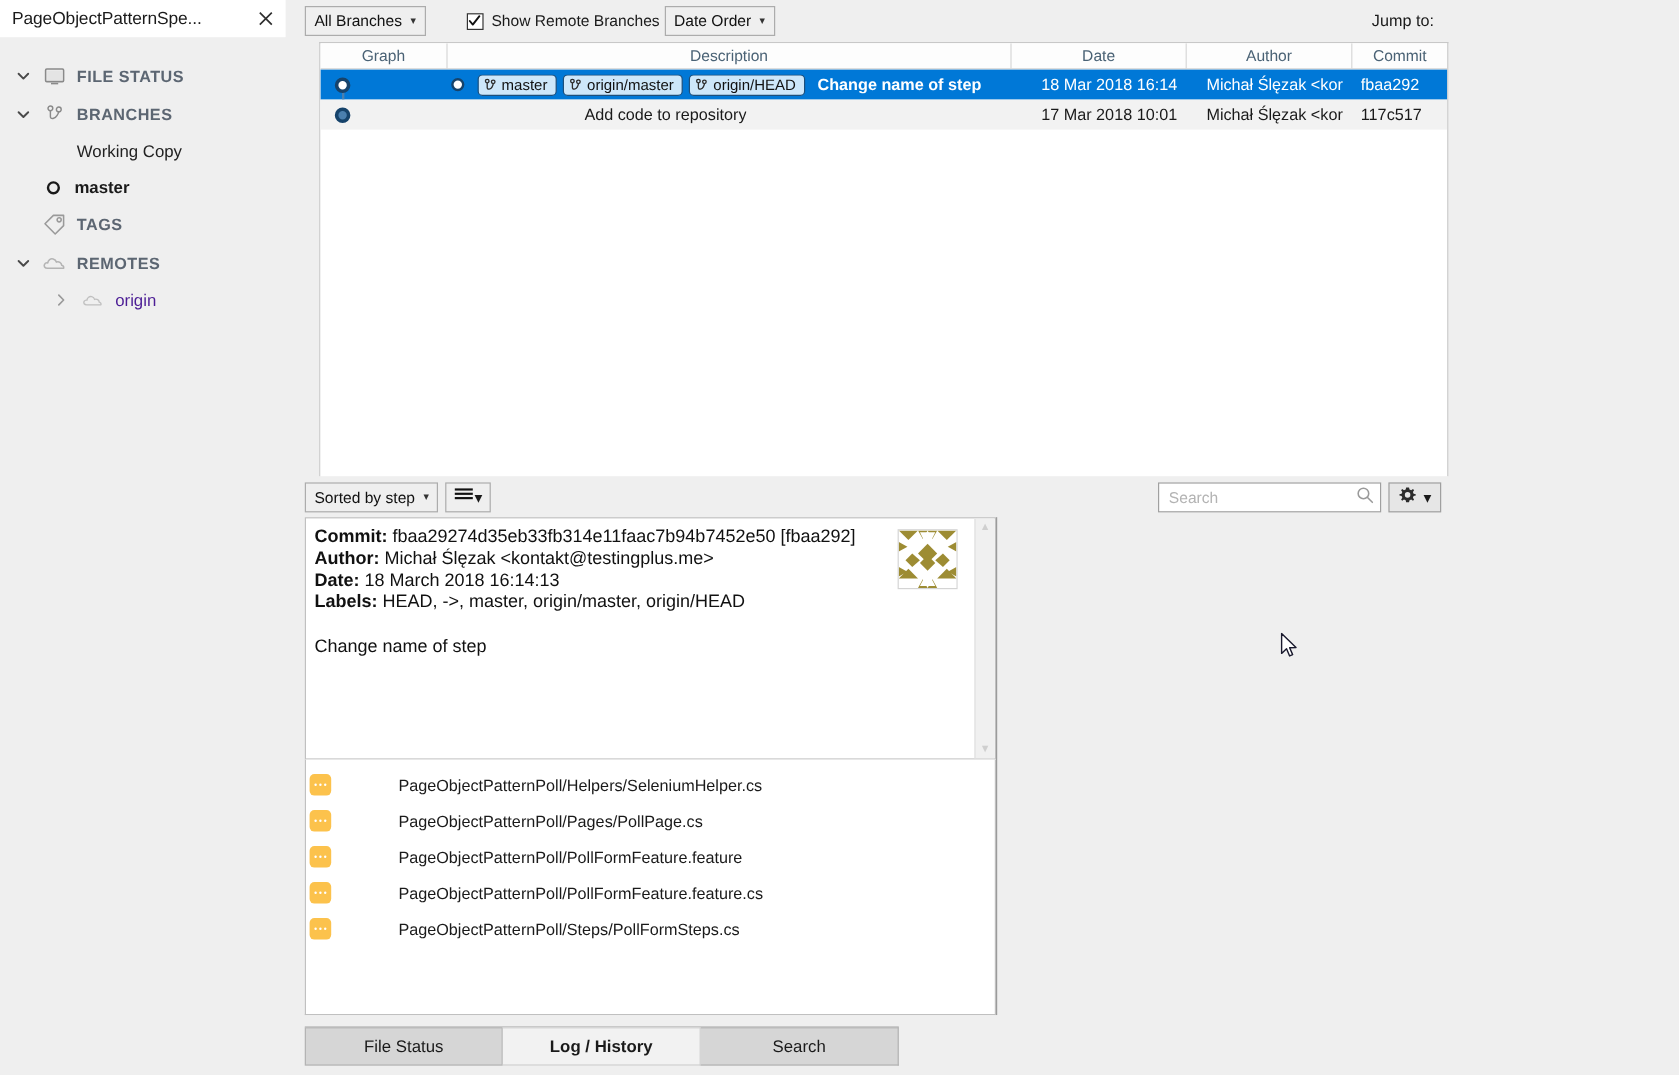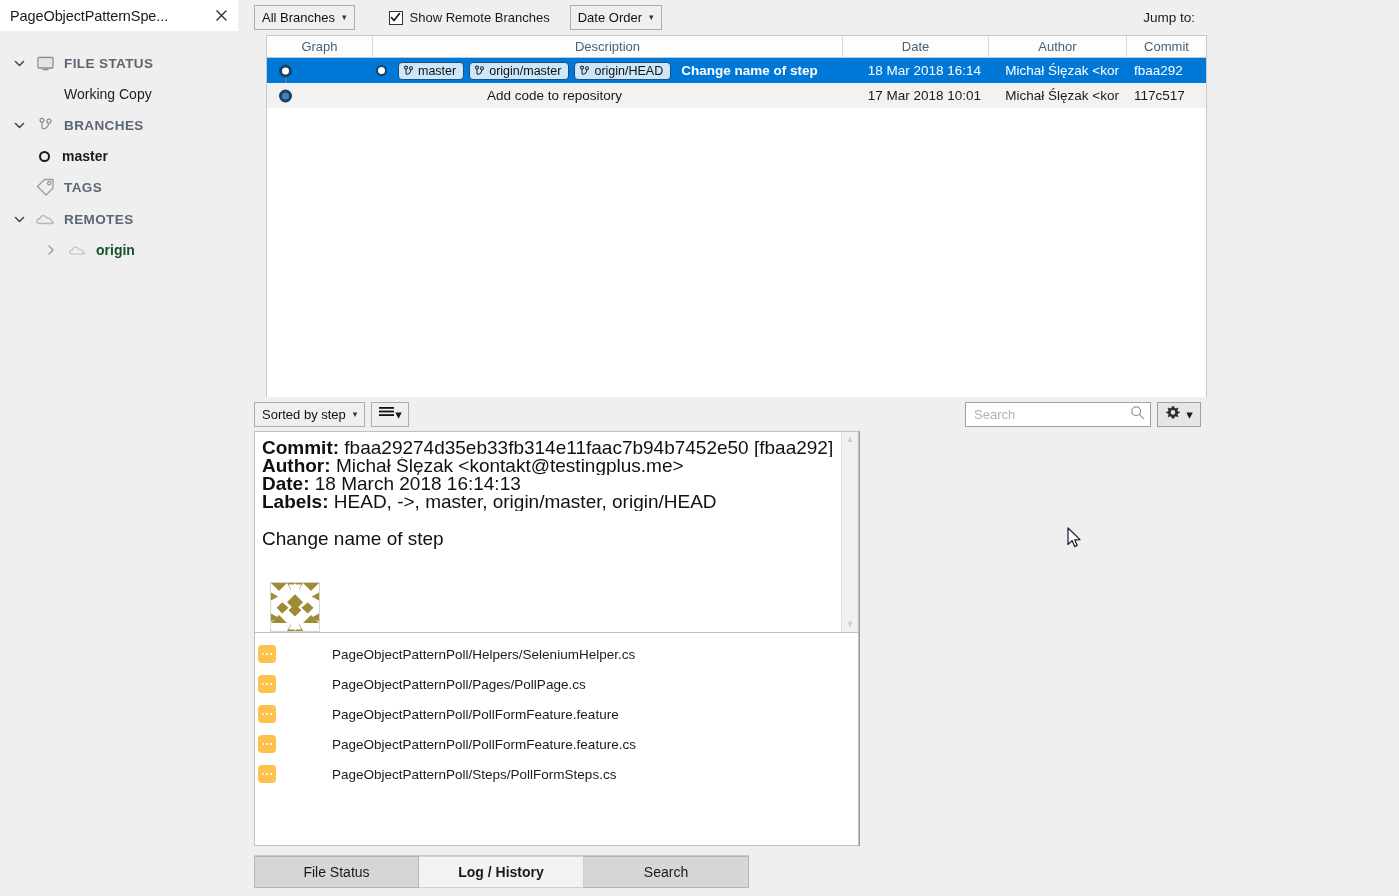--- a/index.html
+++ b/index.html
@@ -129,22 +129,22 @@
     display: block;
   }
   .branch-name {
     font-size: 14px;
     font-weight: bold;
     color: #1a1a1a;
     margin-left: 6px;
   }
   .side-row.remote-child { padding-left: 38px; height: 30px; }
   .remote-child .side-label {
-    font-weight: bold;
-    color: #14532d;
+    font-weight: normal;
+    color: #4c1d95;
     font-size: 14px;
     letter-spacing: 0;
   }
 
   
   .main {
     flex: 1 1 auto;
     height: 896px;
     display: flex;
     flex-direction: column;
@@ -403,25 +403,25 @@
     background: #ffffff;
     border: 1px solid #c0c0c0;
     display: flex;
     flex-direction: row;
     box-sizing: border-box;
     overflow: hidden;
   }
   .detail-content {
     flex: 1 1 auto;
     padding: 7px 8px 0 7px;
-    font-size: 19px;
+    font-size: 15px;
     line-height: 18px;
     color: #111;
     display: flex;
-    flex-direction: column;
+    flex-direction: row;
     min-width: 0;
   }
   .detail-text { flex: 1 1 auto; min-width: 0; }
   .detail-text .row { white-space: nowrap; overflow: hidden; }
   .dl { font-weight: bold; }
   .parent-link { color: #4a7fae; }
   .commit-msg { margin-top: 19px; }
   .avatar {
     flex: 0 0 50px;
     width: 50px;
@@ -556,38 +556,38 @@
         <span class="side-icon">
           <svg width="19" height="19" viewBox="0 0 19 19">
             <rect x="2" y="3.5" width="15" height="10.5" rx="1" fill="none" stroke="#8a8a8a" stroke-width="1.3"></rect>
             <rect x="3.3" y="4.8" width="12.4" height="7.9" fill="#e4e4e4"></rect>
             <rect x="6.5" y="15" width="6" height="1.3" fill="#8a8a8a"></rect>
           </svg>
         </span>
         <span class="side-label">FILE STATUS</span>
       </div>
 
-      <div class="side-row sub">
-        <span class="side-label side-sub">Working Copy</span>
-      </div>
-
       <div class="side-row">
         <span class="twisty">
           <svg width="13" height="13" viewBox="0 0 13 13">
               <path d="M2.5 4.5 L6.5 8.5 L10.5 4.5" stroke="#4a4a4a" stroke-width="1.6" fill="none" stroke-linecap="round" stroke-linejoin="round"></path>
             </svg>
         </span>
         <span class="side-icon">
           <svg width="19" height="19" viewBox="0 0 19 19">
             <circle cx="6" cy="4.3" r="2" fill="none" stroke="#8a8a8a" stroke-width="1.2"></circle>
             <circle cx="13" cy="5.2" r="2" fill="none" stroke="#8a8a8a" stroke-width="1.2"></circle>
             <path d="M6 6.4 V11 C6 14 10 13 11.6 10.2 C12.6 8.6 13 7.6 13 7.2" fill="none" stroke="#8a8a8a" stroke-width="1.2"></path>
           </svg>
         </span>
         <span class="side-label">BRANCHES</span>
+      </div>
+
+      <div class="side-row sub">
+        <span class="side-label side-sub">Working Copy</span>
       </div>
 
       <div class="side-row branch">
         <span class="branch-dot">
             <span></span>
           </span>
         <span class="branch-name">master</span>
       </div>
 
       <div class="side-row">
@@ -640,21 +640,21 @@
         <span class="caret">▾</span>
       </div>
       <label class="chk-wrap">
         <span class="chkbox">
           <svg width="11" height="11" viewBox="0 0 11 11">
               <path d="M1.5 5.5 L4 8.5 L9.5 1.5" stroke="#111" stroke-width="1.6" fill="none" stroke-linecap="round" stroke-linejoin="round"></path>
             </svg>
         </span>
         <span>Show Remote Branches</span>
       </label>
-      <div class="btn" style="margin-left:20px;">
+      <div class="btn" style="margin-left:4px;">
         <span>Date Order</span>
         <span class="caret">▾</span>
       </div>
       <div class="spacer"></div>
       <div class="jump-to">Jump to:</div>
     </div>
 
     <div class="commit-table">
       <div class="thead">
         <div class="th col-graph">Graph</div>

